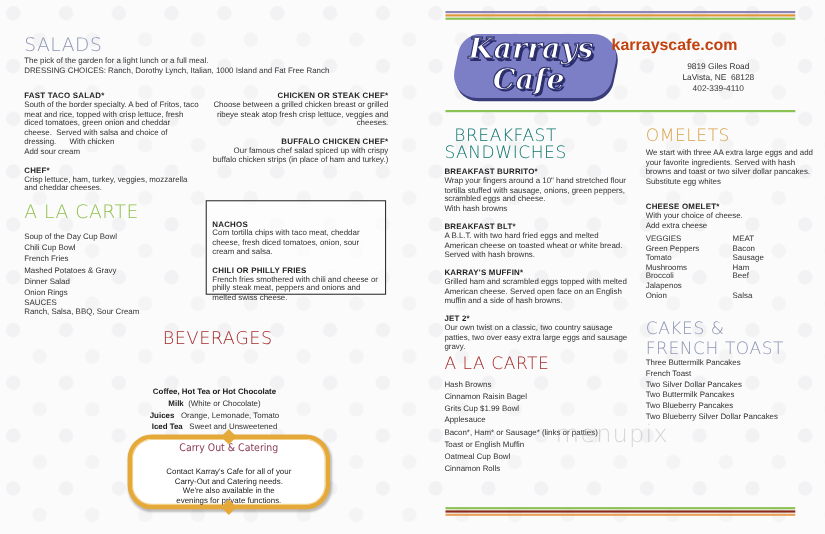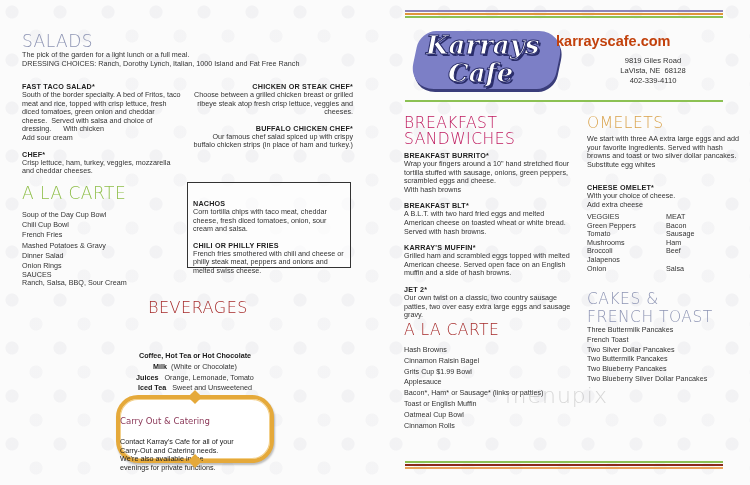--- a/index.html
+++ b/index.html
@@ -43,26 +43,27 @@
     padding: 16px 5px;
     background: rgba(255,255,255,0.6);
   }
 
   #beverages-title { left: 148px; top: 300px; font-size: 16px; color: #a62b2b; }
   #beverages-list { left: 110px; top: 323px; width: 170px; text-align: center; margin-top: 28px; }
   #beverages-list .bev { font-size: 7.2px; line-height: 10.8px; color: #333; }
   #beverages-list .bev b { color: #1a1a1a; }
 
   #carryout {
-    left: 116px; top: 395px; width: 158px; height: 68px;
+    left: 116px; top: 395px; width: 184px; height: 68px;
     border: 4px solid #e5a93a;
     border-radius: 22px;
     background: #fff;
+    text-align: center;
     box-shadow: 0 0 0 1px #f3d08a inset, 1px 2px 2px rgba(0,0,0,0.25);
-    padding-top: 16px;
+    padding-top: 3px;
   }
   #carryout-title { font-family: "DejaVu Sans Condensed", "DejaVu Sans", sans-serif; font-size: 9.5px; color: #8c3a5a; line-height: 11px; }
   #carryout-body { font-size: 7.2px; line-height: 8.6px; color: #222; margin-top: 12px; }
   .notch { position: absolute; width: 10px; height: 10px; background: #e5a93a; transform: rotate(45deg); left: 50%; margin-left: -5px; }
   .notch.top { top: -7px; }
   .notch.bottom { bottom: -7px; }
 
   
   .stripe { position: absolute; left: 405px; width: 318px; }
   #top-stripe-1 { top: 10px; height: 2px; background: #8e84b6; }
@@ -85,21 +86,21 @@
   #logo-text1, #logo-text2 {
     position: absolute; font-family: "DejaVu Serif", serif; font-style: italic; font-weight: bold;
     color: #fff; -webkit-text-stroke: 1px #2a2d6a; text-shadow: 2px 2px 0 #2a2d6a;
   }
   #logo-text1 { left: 18px; top: 5px; font-size: 26px; }
   #logo-text2 { left: 40px; top: 33px; font-size: 26px; }
 
   #website { left: 556px; top: 33px; font-size: 14.5px; font-weight: bold; color: #c2410c; }
   #address { left: 588px; top: 56px; width: 130px; text-align: center; font-size: 7.6px; line-height: 10px; color: #333; }
 
-  #bsand-title { left: 404px; top: 115px; font-size: 15.5px; color: #be185d; line-height: 16px; }
+  #bsand-title { left: 404px; top: 115px; font-size: 15.5px; color: #0f766e; line-height: 16px; text-align: center; }
   #bsand-list { left: 404px; top: 151px; width: 170px; }
 
   #alacarte-right-title { left: 404px; top: 323px; font-size: 15.5px; color: #a62b2b; }
   #alacarte-right-list { left: 404px; top: 345px; width: 175px; }
   #alacarte-right-list .li { font-size: 7.2px; line-height: 10.8px; color: #333; }
 
   #omelets-title { left: 587px; top: 116px; font-size: 15.5px; color: #d9a24a; }
   #omelets-intro { left: 587px; top: 135px; width: 160px; }
   #cheese-omelet { left: 587px; top: 183px; width: 160px; }
   #veggies-col { left: 587px; top: 213px; width: 80px; }

